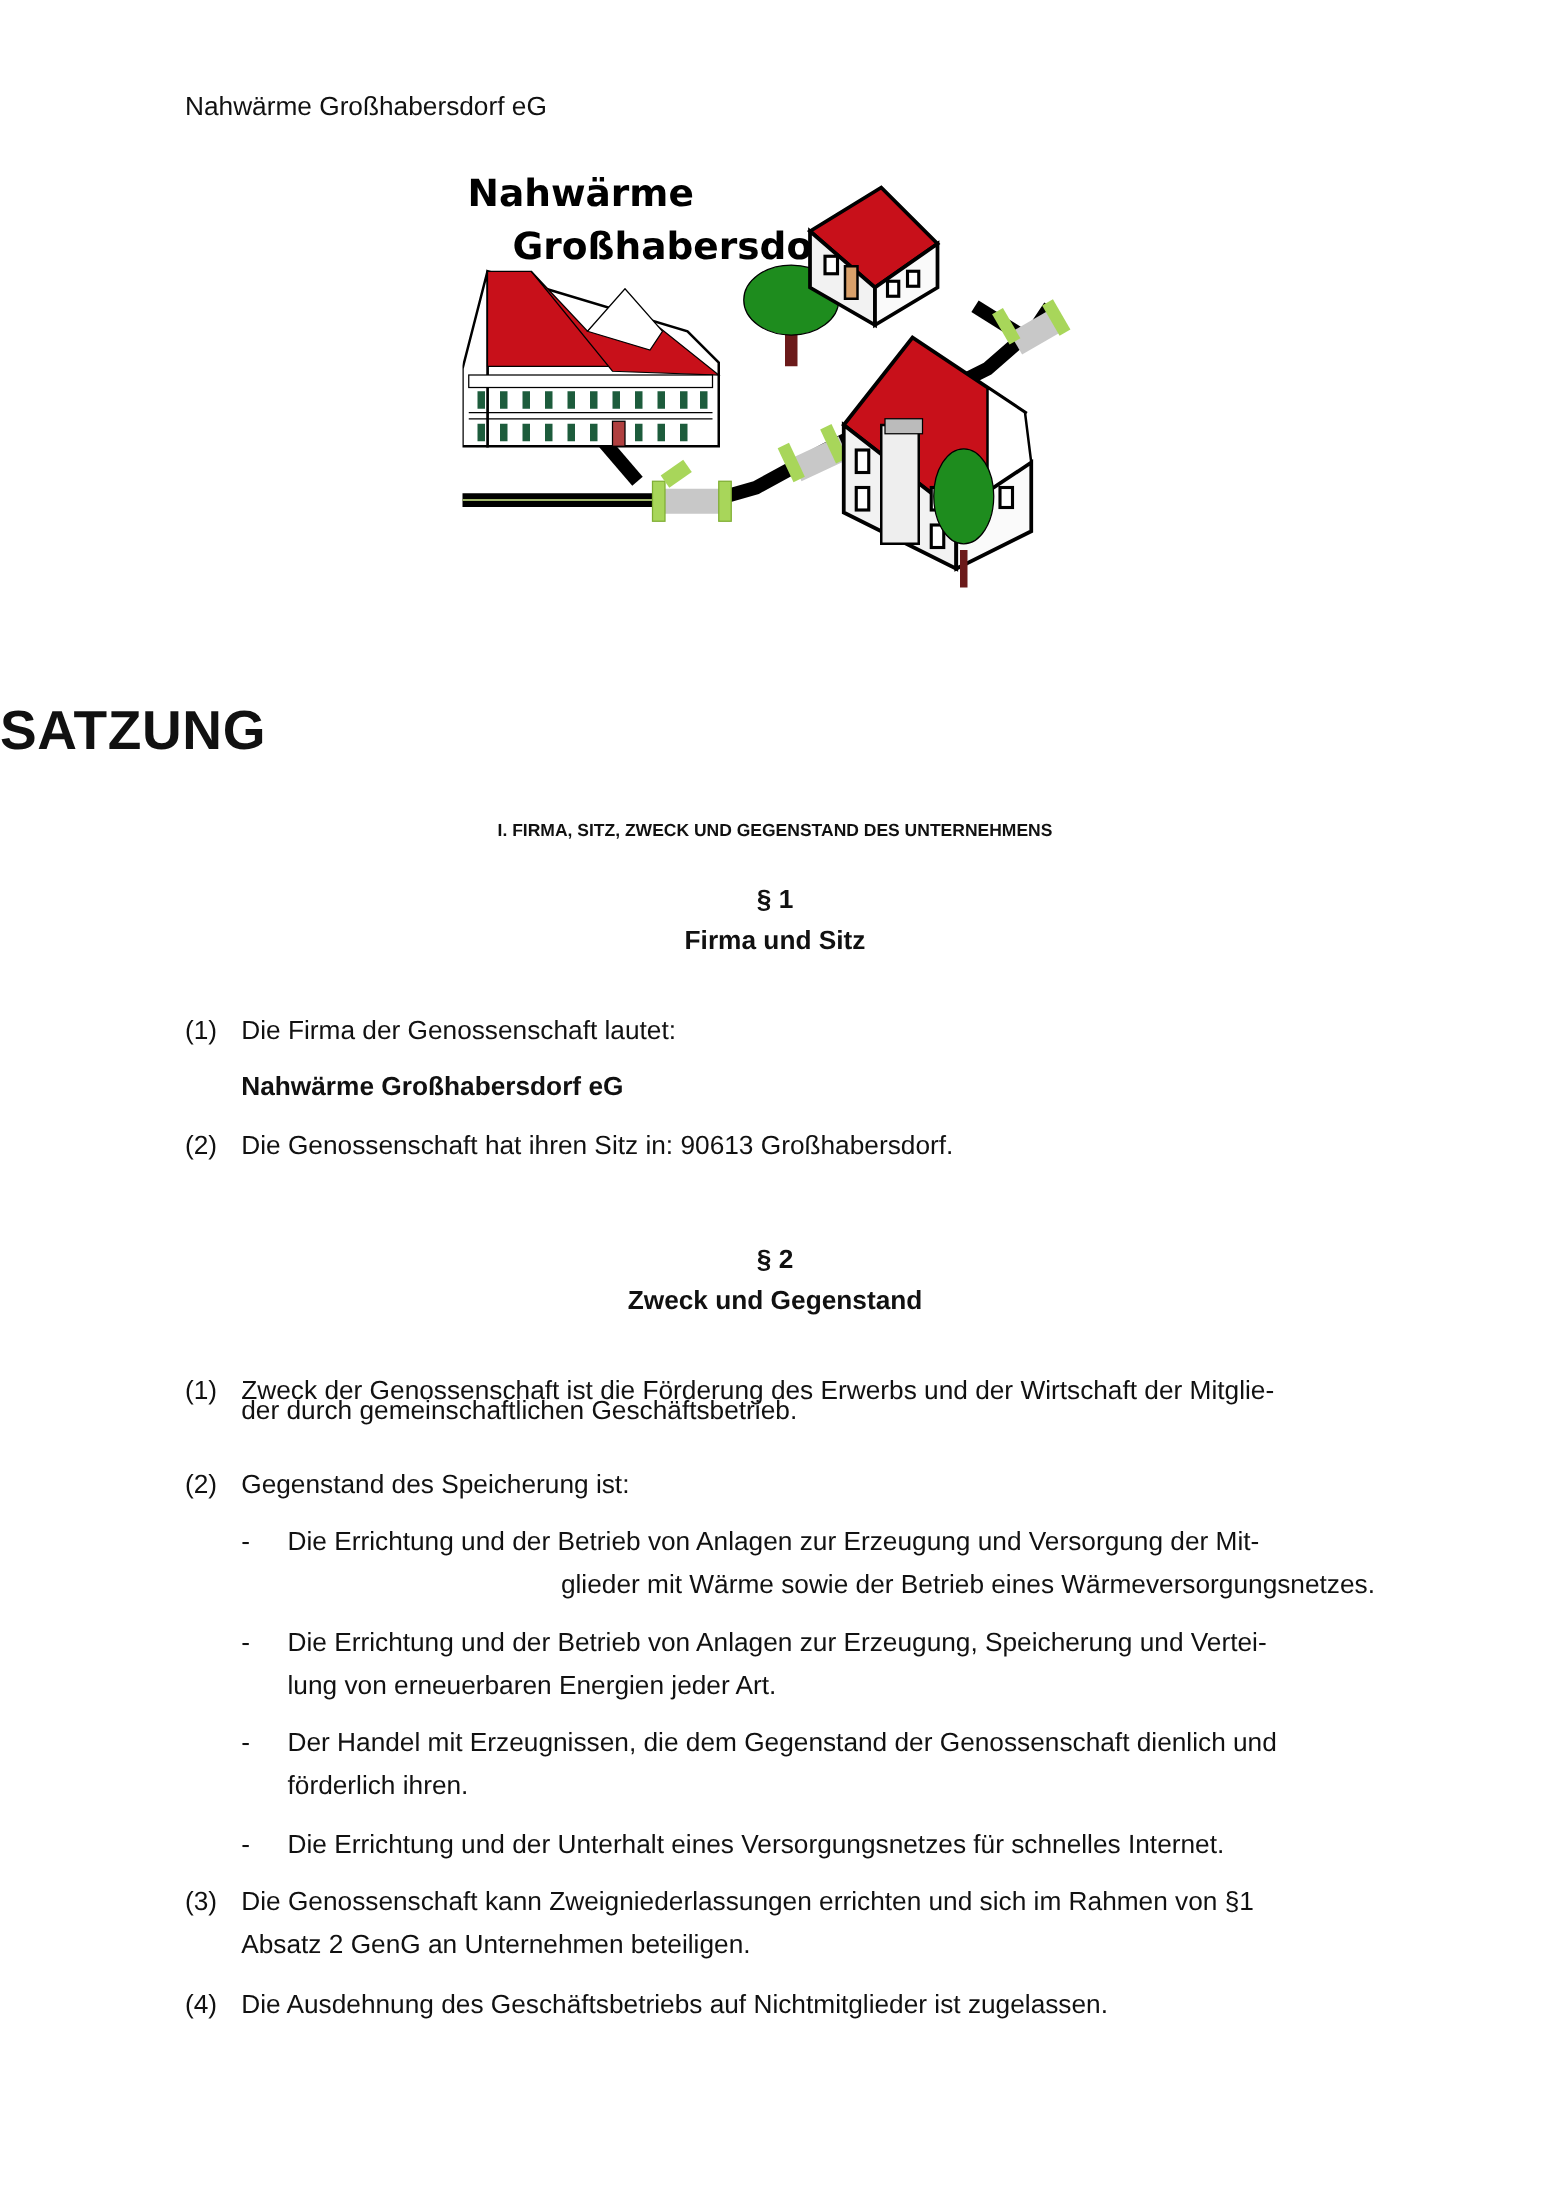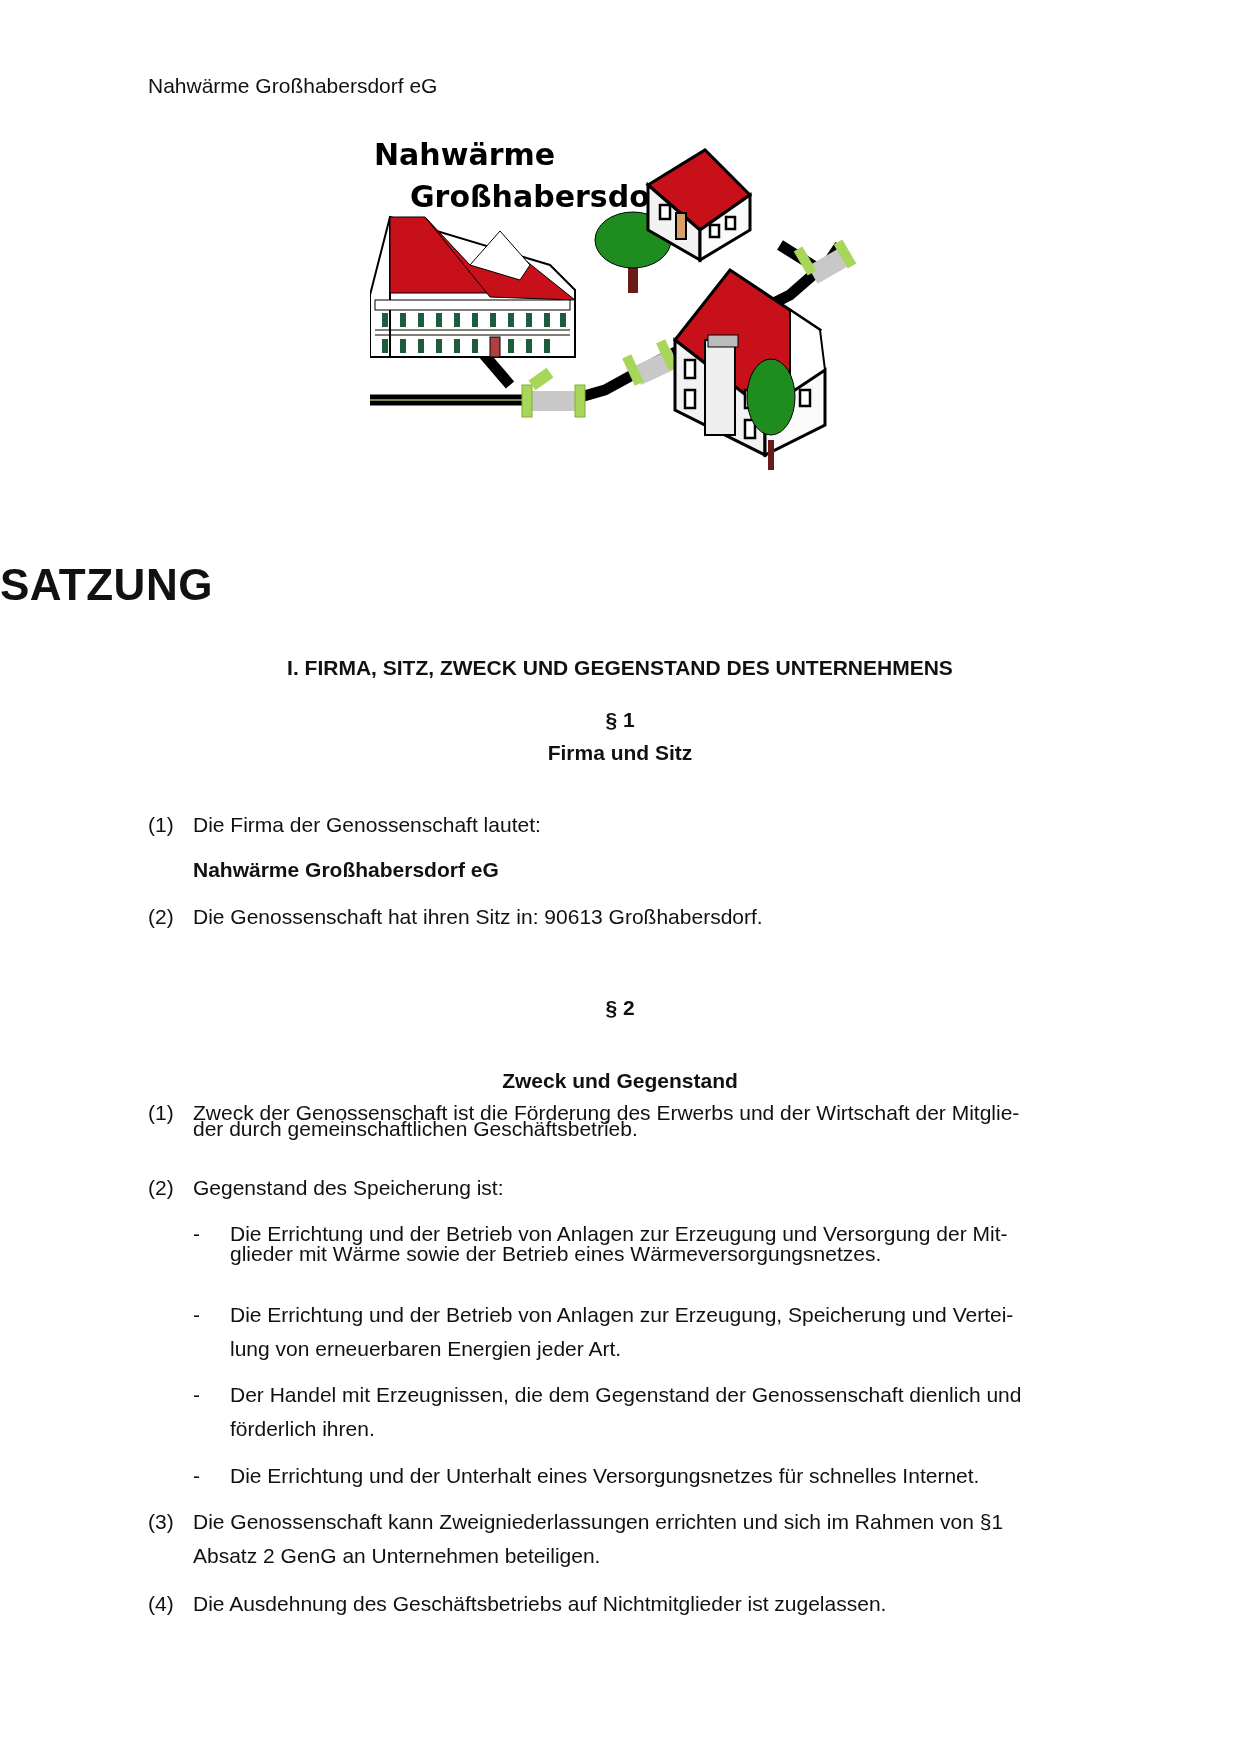--- a/index.html
+++ b/index.html
@@ -3,21 +3,21 @@
 <meta charset="utf-8">
 <style>
   html, body { margin: 0; padding: 0; background: #ffffff; }
   body { width: 1240px; height: 1754px; position: relative; overflow: hidden;
          font-family: "Liberation Sans", sans-serif; color: #111; }
   .header-text { position: absolute; left: 148px; top: 74px; font-size: 21px; }
   .logo { position: absolute; left: 370px; top: 135px; width: 570px; height: 410px; }
   .title { position: absolute; left: 0; width: 1240px; top: 560px; text-align: left;
            font-size: 44px; font-weight: bold; letter-spacing: 0.5px; }
   .chapter { position: absolute; left: 0; width: 1240px; top: 656px; text-align: center;
-             font-size: 21px; font-weight: bold; }
+             font-size: 14px; font-weight: bold; }
   .sec-num, .sec-title { position: absolute; left: 0; width: 1240px; text-align: center;
              font-size: 21px; font-weight: bold; }
   .p { position: absolute; font-size: 21px; line-height: 34px; }
   .num { position: absolute; left: 148px; }
   .txt { position: absolute; left: 193px; width: 905px; }
   .bullet-dash { position: absolute; left: 193px; }
   .bullet-txt { position: absolute; left: 230px; width: 870px; }
   .bold { font-weight: bold; }
 </style>
 </head>
@@ -123,36 +123,36 @@
 </div>
 <div class="p bold" style="top:853px; left:0; width:1240px;">
   <span class="txt">Nahwärme Großhabersdorf eG</span>
 </div>
 <div class="p" style="top:900px; left:0; width:1240px;">
   <span class="num">(2)</span>
   <span class="txt">Die Genossenschaft hat ihren Sitz in: 90613 Großhabersdorf.</span>
 </div>
 
 <div class="sec-num" style="top:996px;">§ 2</div>
-<div class="sec-title" style="top:1029px;margin-top:40px;">Zweck und Gegenstand</div>
+<div class="sec-title" style="top:1029px;">Zweck und Gegenstand</div>
 
 <div class="p" style="top:1096px; left:0; width:1240px;">
   <span class="num">(1)</span>
   <span class="txt">Zweck der Genossenschaft ist die Förderung des Erwerbs und der Wirtschaft der Mitglie-</span>
   <span class="txt" style="top:16px;">der durch gemeinschaftlichen Geschäftsbetrieb.</span>
 </div>
 <div class="p" style="top:1171px; left:0; width:1240px;">
   <span class="num">(2)</span>
   <span class="txt">Gegenstand des Speicherung ist:</span>
 </div>
 
 <div class="p" style="top:1217px; left:0; width:1240px;">
   <span class="bullet-dash">-</span>
   <span class="bullet-txt">Die Errichtung und der Betrieb von Anlagen zur Erzeugung und Versorgung der Mit-</span>
-  <span class="bullet-txt" style="top:20px;">glieder mit Wärme sowie der Betrieb eines Wärmeversorgungsnetzes.</span>
+  <span class="bullet-txt" style="top:34px;text-align:right;">glieder mit Wärme sowie der Betrieb eines Wärmeversorgungsnetzes.</span>
 </div>
 <div class="p" style="top:1298px; left:0; width:1240px;">
   <span class="bullet-dash">-</span>
   <span class="bullet-txt">Die Errichtung und der Betrieb von Anlagen zur Erzeugung, Speicherung und Vertei-</span>
   <span class="bullet-txt" style="top:34px;">lung von erneuerbaren Energien jeder Art.</span>
 </div>
 <div class="p" style="top:1378px; left:0; width:1240px;">
   <span class="bullet-dash">-</span>
   <span class="bullet-txt">Der Handel mit Erzeugnissen, die dem Gegenstand der Genossenschaft dienlich und</span>
   <span class="bullet-txt" style="top:34px;">förderlich ihren.</span>

